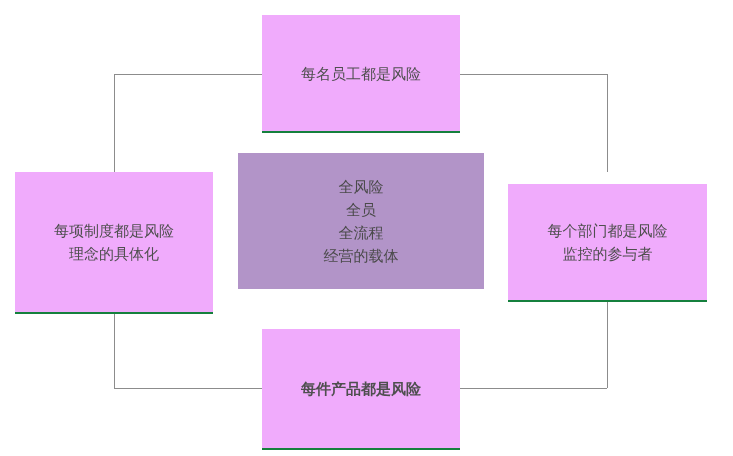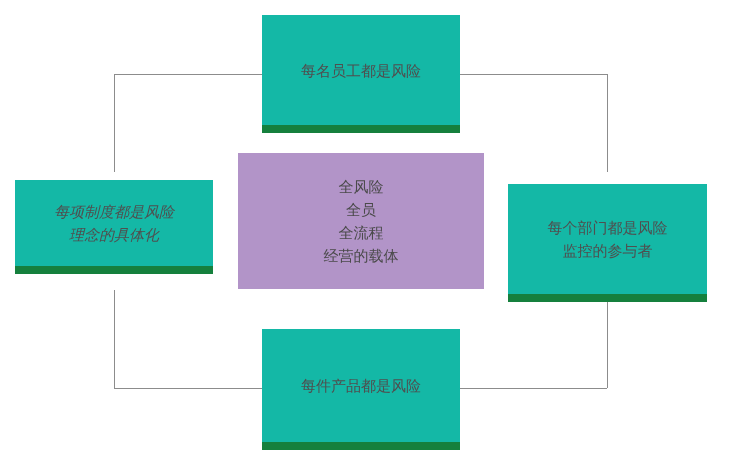--- a/index.html
+++ b/index.html
@@ -11,40 +11,40 @@
   .canvas {
     position: relative;
     width: 733px;
     height: 456px;
     background: #ffffff;
     overflow: hidden;
   }
   .node {
     position: absolute;
     box-sizing: border-box;
-    background: #14b8a6;
-    border-bottom: 8px solid #15803d;
+    background: #f0abfc;
+    border-bottom: 2px solid #15803d;
     display: flex;
     flex-direction: column;
     align-items: center;
     justify-content: center;
     text-align: center;
     color: #4f4f4f;
     font-size: 15px;
     line-height: 23px;
   }
   .node.center {
     background: #b294c8;
     border-bottom: none;
     color: #4a4a4a;
   }
   .node-top    { left: 262px; top: 15px;  width: 198px; height: 118px; }
-  .node-left   { left: 15px;  top: 180px; width: 198px; height: 94px; font-style: italic; }
+  .node-left   { left: 15px;  top: 172px; width: 198px; height: 142px; }
   .node-right  { left: 508px; top: 172px; width: 199px; height: 118px; margin-top: 12px; }
-  .node-bottom { left: 262px; top: 329px; width: 198px; height: 121px; }
+  .node-bottom { left: 262px; top: 329px; width: 198px; height: 121px; font-weight: bold; }
   .node-center { left: 238px; top: 153px; width: 246px; height: 136px; }
   .line {
     position: absolute;
     background: #8c8c8c;
   }
   .h { height: 1px; }
   .v { width: 1px; }
   .l-top-left      { left: 114px; top: 74px;  width: 148px; }
   .l-top-right     { left: 460px; top: 74px;  width: 147px; }
   .l-drop-left     { left: 114px; top: 74px;  height: 98px; }

